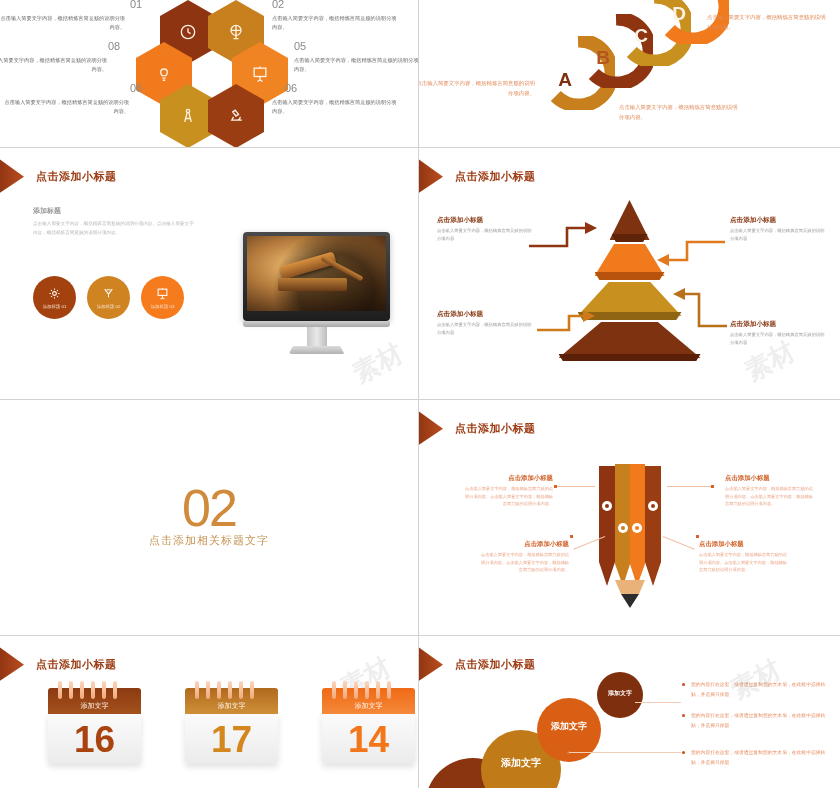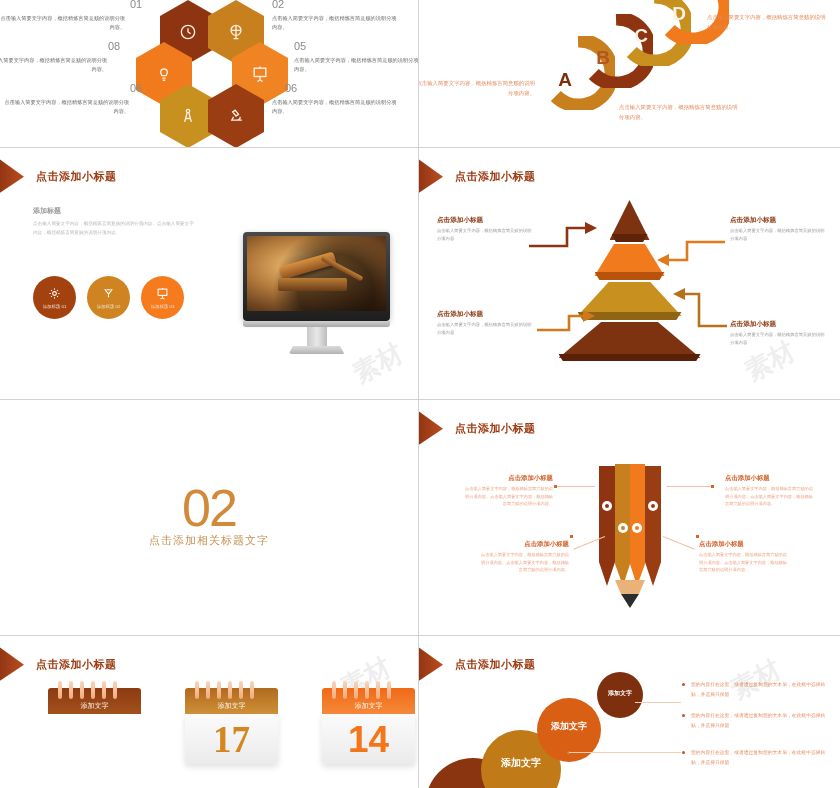--- a/index.html
+++ b/index.html
@@ -430,35 +430,38 @@
             <i></i>
             <i></i>
             <i></i>
             <i></i>
             <i></i>
             <i></i>
           </div>
         <div class="cal-head" style="background:linear-gradient(180deg,#8c3a12,#a3511c);">
           <span>添加文字</span>
         </div>
+        <div class="cal-body">
+          <b style="color:#a9430f;">16</b>
+        </div>
       </div>
       <div class="cal">
         <div class="rings">
             <i></i>
             <i></i>
             <i></i>
             <i></i>
             <i></i>
             <i></i>
           </div>
         <div class="cal-head" style="background:linear-gradient(180deg,#b06a1e,#cf9038);">
           <span>添加文字</span>
         </div>
         <div class="cal-body">
-          <b style="color:#d4861f;font-family:Liberation Serif, serif;">17</b>
+          <b style="color:#d4861f;">17</b>
         </div>
       </div>
       <div class="cal">
         <div class="rings">
             <i></i>
             <i></i>
             <i></i>
             <i></i>
             <i></i>
             <i></i>

